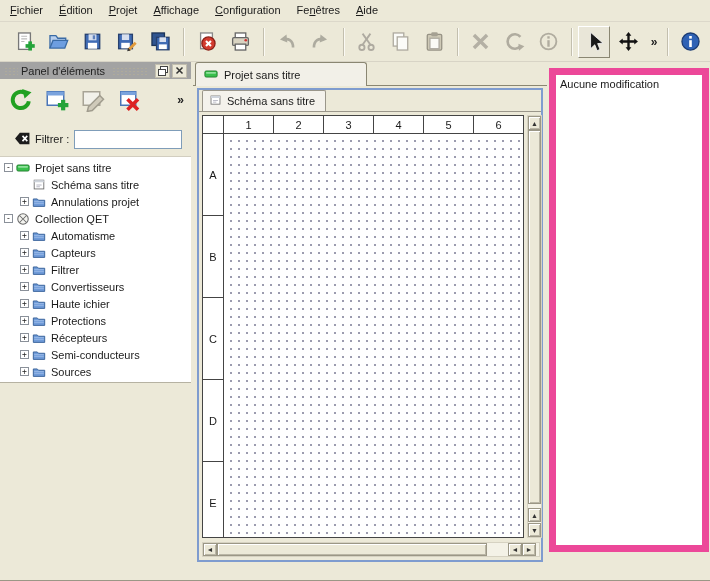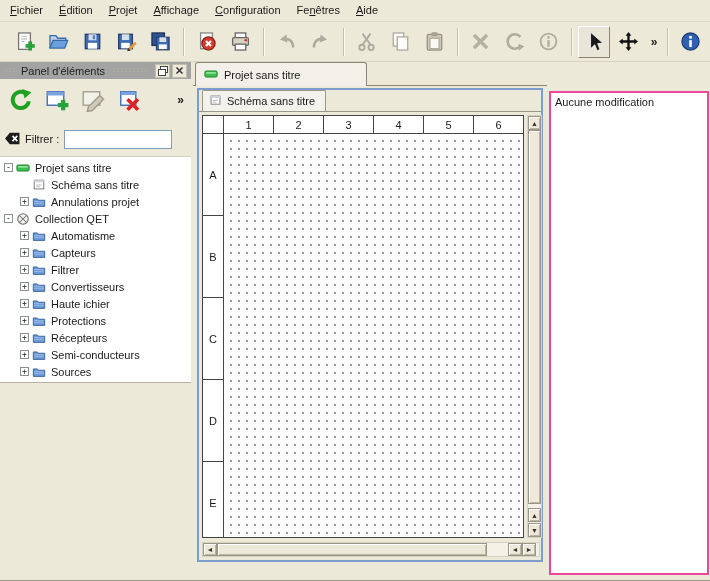--- a/index.html
+++ b/index.html
@@ -25,21 +25,21 @@
   .grip{height:8px;background-image:radial-gradient(#aeaa9b 1px,transparent 1.2px);background-size:4px 3px;flex:0 0 14px;}
   .grip.grow{flex:1;margin:0 4px;}
   .dock-title{padding:0 3px;white-space:nowrap;color:#222;}
   .dock-btn{width:15px;height:14px;display:flex;align-items:center;justify-content:center;margin-left:2px;border:1px solid #c2beae;background:#ece9d8;}
 
   
   #left-dock{position:absolute;left:0;top:62px;width:191px;height:519px;}
   #panel-toolbar{position:absolute;left:0;top:19px;width:191px;height:38px;display:flex;align-items:center;padding-left:5px;}
   .pt-btn{width:32px;height:32px;display:flex;align-items:center;justify-content:center;border:1px solid transparent;margin-right:4px;flex:0 0 auto;}
   .pt-chevron{margin-left:auto;margin-right:7px;font-weight:bold;font-size:12px;color:#222;}
-  #filter-row{position:absolute;left:0;top:64px;width:191px;height:26px;display:flex;align-items:center;padding-left:4px;}
+  #filter-row{position:absolute;left:0;top:64px;width:191px;height:26px;display:flex;align-items:center;padding-left:14px;}
   #filter-row label{margin:0 5px 0 4px;}
   #filter-input{width:108px;height:19px;border:1px solid #7f9db9;background:#fff;font:11px "Liberation Sans",sans-serif;padding:1px 3px;}
   #tree{position:absolute;left:0;top:94px;width:191px;background:#fff;border-top:1px solid #d2cec0;border-bottom:1px solid #b6b2a2;padding:2px 0;}
   .tree-row{height:17px;display:flex;align-items:center;}
   .tw-exp{width:9px;height:9px;flex:0 0 9px;border:1px solid #8a9099;background:#fff;font:8px/7px "DejaVu Sans Mono",monospace;text-align:center;color:#222;margin-right:3px;}
   .tw-exp.none{border:none;background:transparent;}
   .tw-icon{flex:0 0 16px;display:flex;align-items:center;margin-right:3px;}
   .tree-label{white-space:nowrap;}
 
   
@@ -69,21 +69,21 @@
   #vs-thumb{left:0;top:14px;width:13px;height:374px;}
   #vs-up2{left:0;top:392px;width:13px;height:14px;}
   #vs-down{left:0;top:407px;width:13px;height:14px;}
   #hs-left{left:0;top:0;width:14px;height:13px;}
   #hs-thumb{left:14px;top:0;width:270px;height:13px;}
   #hs-left2{left:305px;top:0;width:14px;height:13px;}
   #hs-right{left:319px;top:0;width:14px;height:13px;}
 
   
   #right-dock{position:absolute;left:548px;top:62px;width:162px;height:519px;}
-  #undo-list{position:absolute;left:1px;top:29px;width:160px;height:484px;background:#fff;border:2px solid #ec4899;}
+  #undo-list{position:absolute;left:1px;top:6px;width:160px;height:484px;background:#fff;border:7px solid #ec4899;}
   .undo-empty{padding:3px 4px;white-space:nowrap;}
 </style>
 </head>
 <body>
 
 <div id="app">
 
   <div id="menubar">
       <div class="menu-item"><u>F</u>ichier</div>
       <div class="menu-item"><u>É</u>dition</div>

